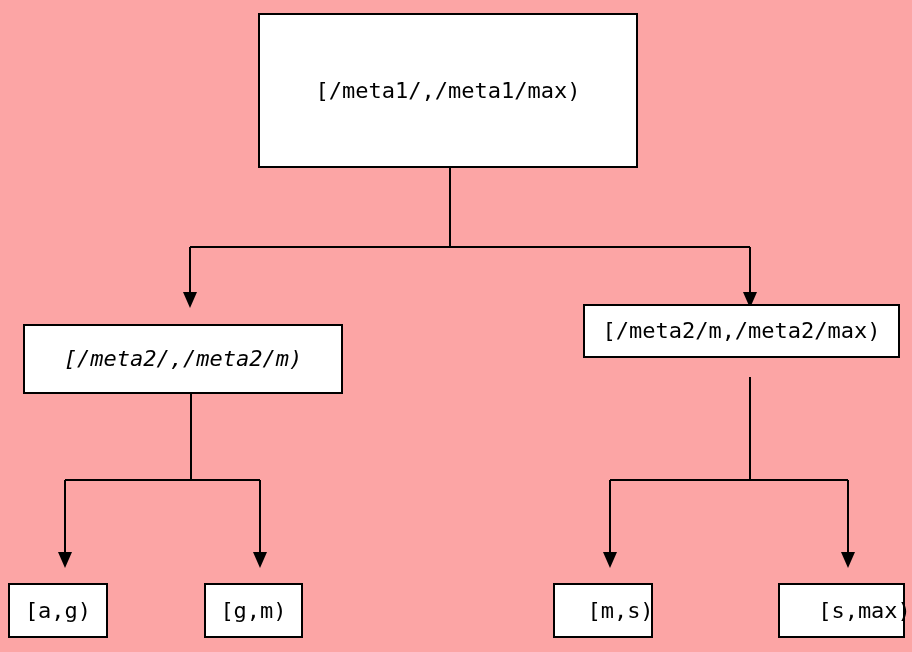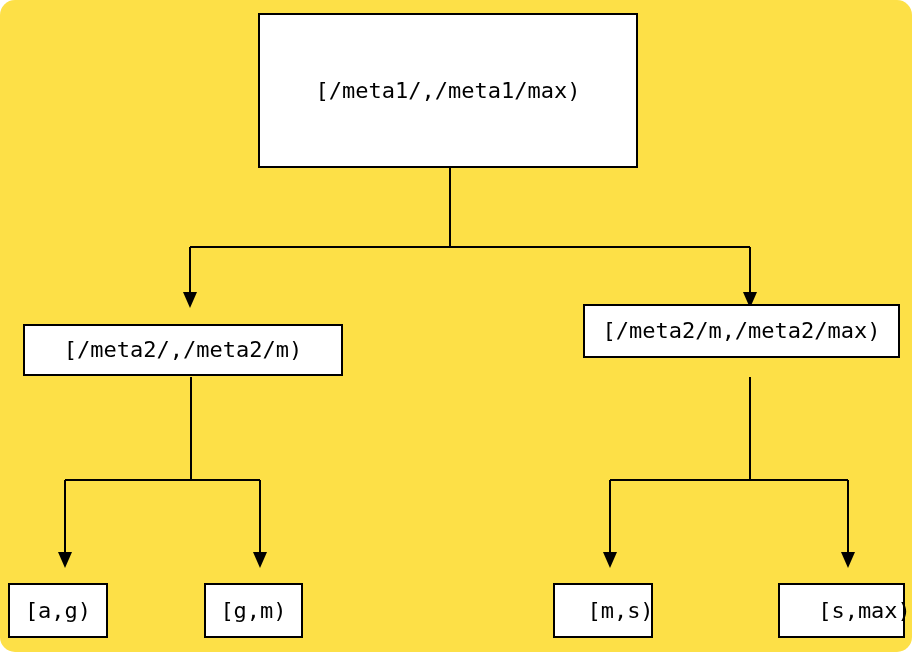--- a/index.html
+++ b/index.html
@@ -7,22 +7,21 @@
   body {
     width: 912px;
     height: 652px;
     overflow: hidden;
     font-family: "DejaVu Sans Mono", "Liberation Mono", monospace;
   }
   .canvas {
     position: relative;
     width: 912px;
     height: 652px;
-    background: #fde047;
-    border-radius: 15px;
+    background: #fca5a5;
   }
   svg.connectors {
     position: absolute;
     left: 0; top: 0;
     width: 912px; height: 652px;
   }
   svg.connectors path {
     fill: none;
     stroke: #000000;
     stroke-width: 2;
@@ -61,21 +60,21 @@
 
     <path d="M750 377 L750 480 M610 480 L848 480 M610 480 L610 552 M848 480 L848 552"></path>
     <polygon points="603,552 617,552 610,568"></polygon>
     <polygon points="841,552 855,552 848,568"></polygon>
   </svg>
 
   <div class="node" style="left:258px; top:13px; width:380px; height:155px;">
     <span>[/meta1/,/meta1/max)</span>
   </div>
 
-  <div class="node" style="left:23px; top:324px; width:320px; height:52px;">
+  <div class="node" style="left:23px; top:324px; width:320px; height:70px;font-style:italic;">
     <span>[/meta2/,/meta2/m)</span>
   </div>
 
   <div class="node" style="left:583px; top:304px; width:317px; height:54px;">
     <span>[/meta2/m,/meta2/max)</span>
   </div>
 
   <div class="node" style="left:204px; top:583px; width:99px; height:55px;">
     <span>[g,m)</span>
   </div>

